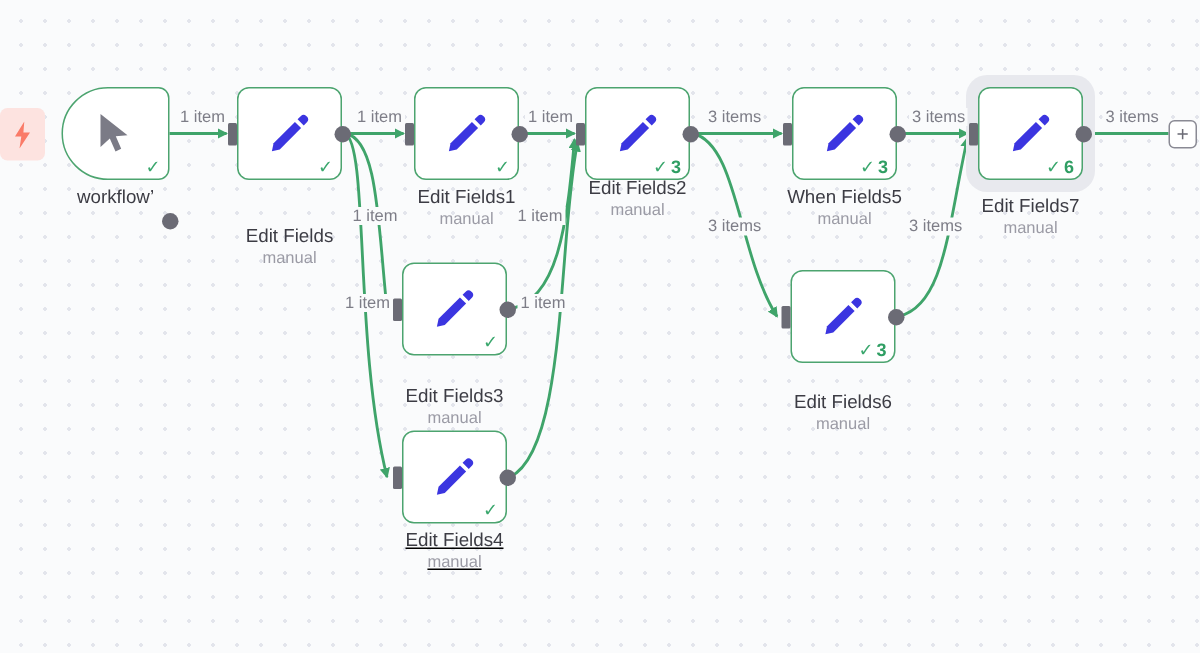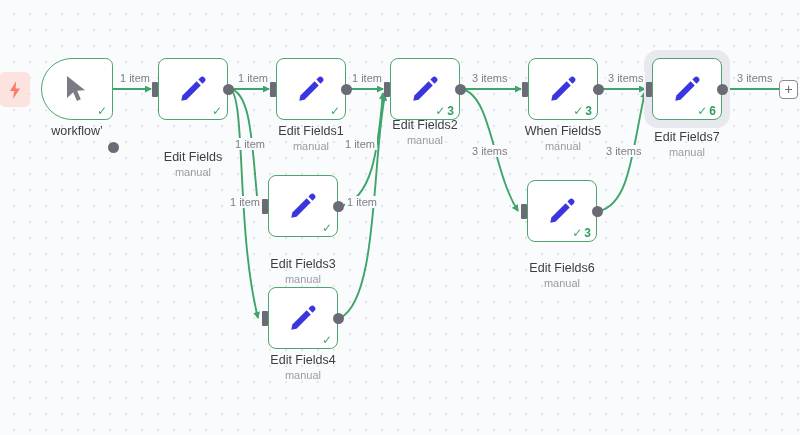--- a/index.html
+++ b/index.html
@@ -297,21 +297,21 @@
       <span>
         <svg width="30" height="30" viewBox="0 0 24 24">
           <path d="M3.5,17.2 L14.9,5.8 L18.2,9.1 L6.8,20.5 L2.6,21.4 Z" fill="#3b35e0"></path>
           <path d="M16.3,4.4 L18.1,2.6 C18.9,1.8 20.1,1.8 20.9,2.6 L21.4,3.1 C22.2,3.9 22.2,5.1 21.4,5.9 L19.6,7.7 Z" fill="#3b35e0"></path>
         </svg>
       </span>
     </div>
     <div class="status">
       <span class="tick">✓</span>
     </div>
-    <div class="labels" style="top:66px;">
+    <div class="labels" style="top:66px;text-decoration:underline;">
       <div class="nname">Edit Fields4</div>
       <div class="nsub">manual</div>
     </div>
     <div class="port-in" style="left:-6px;top:24px;"></div>
     <div class="port-out" style="left:65px;top:26px;"></div>
   </div>
 
   <div class="elabel" style="left:118px;top:72px;">1 item</div>
   <div class="elabel" style="left:236px;top:72px;">1 item</div>
   <div class="elabel" style="left:350px;top:72px;">1 item</div>

